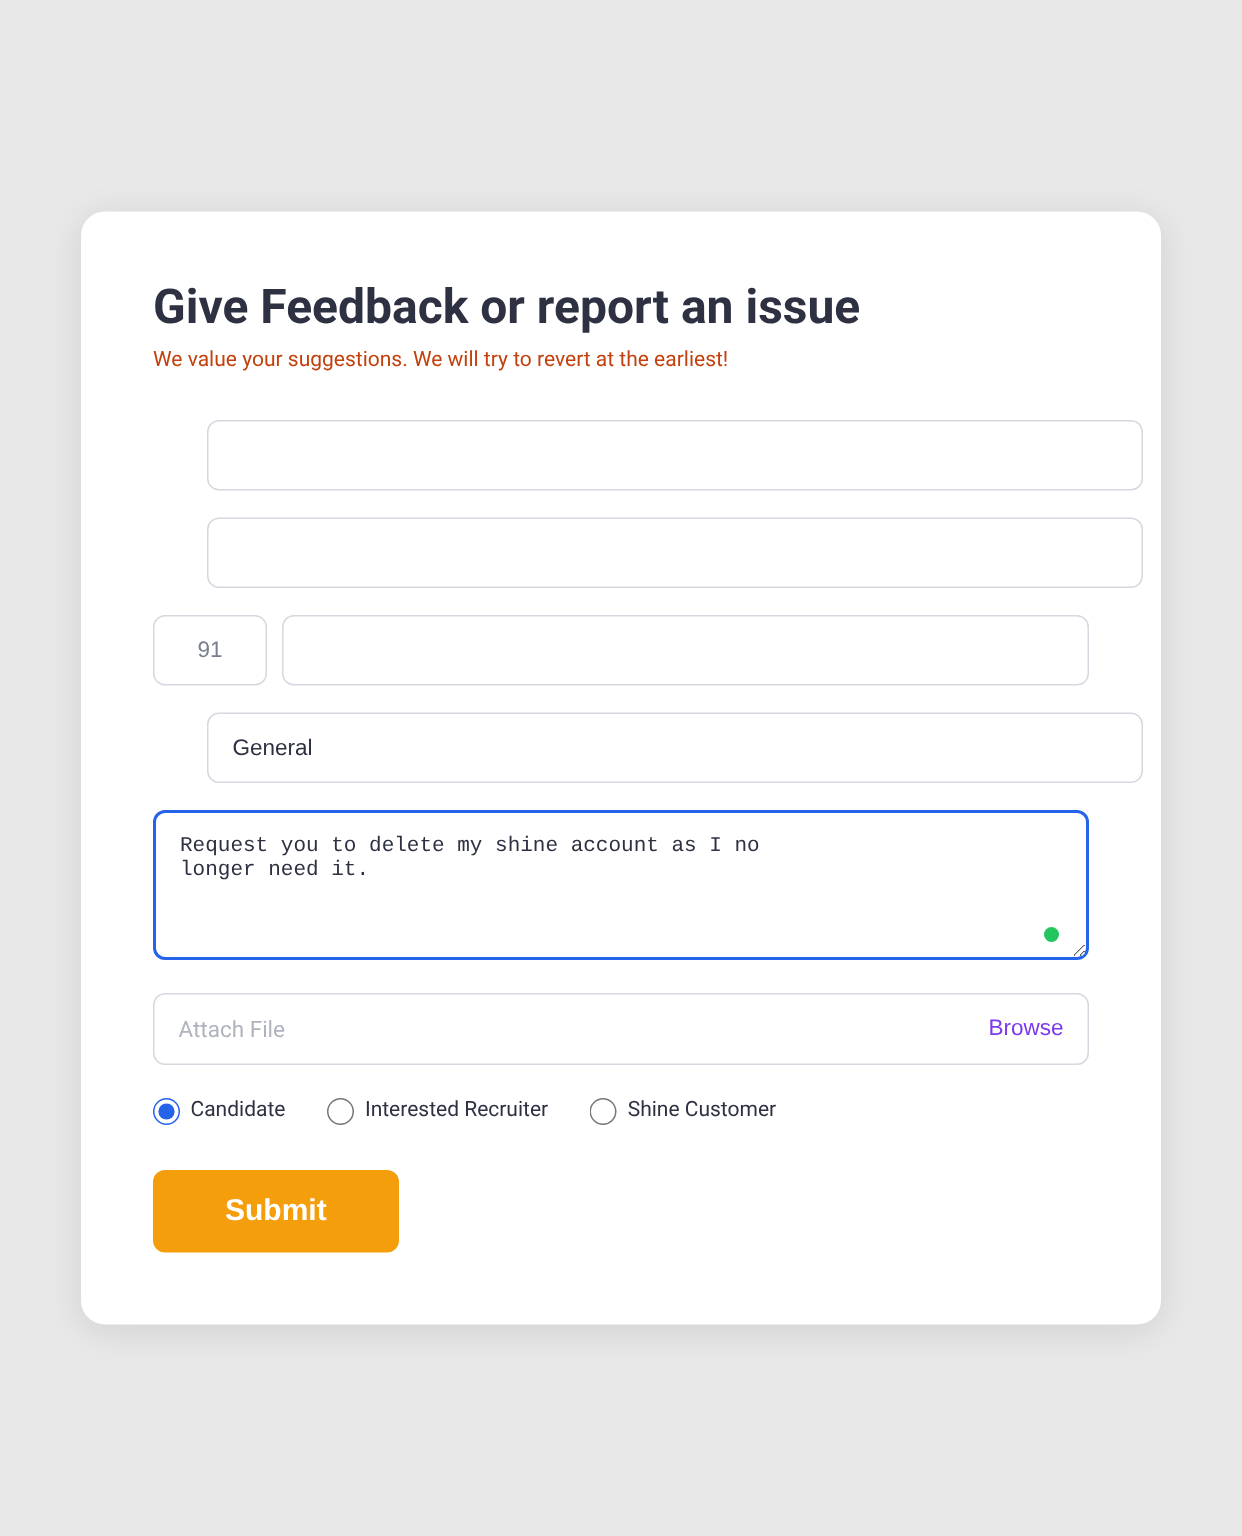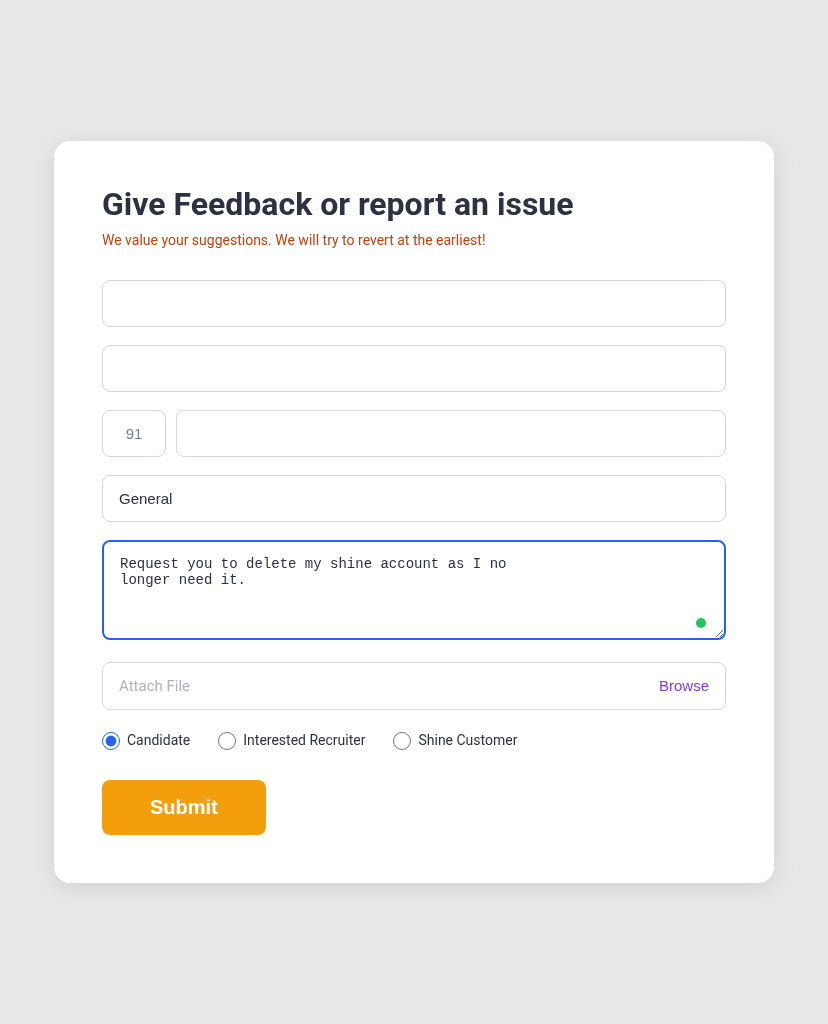--- a/index.html
+++ b/index.html
@@ -49,30 +49,31 @@
     .form-input {
       width: 100%;
       border: 1.5px solid #d6d8e0;
       border-radius: 8px;
       padding: 14px 16px;
       font-size: 15px;
       color: #2d3142;
       outline: none;
       background: #fff;
       transition: border-color 0.2s;
+      margin-left: 36px;
     }
 
     .phone-row {
       display: flex;
       gap: 10px;
       margin-bottom: 18px;
     }
 
     .phone-code {
-      width: 64px;
+      width: 76px;
       flex-shrink: 0;
       border: 1.5px solid #d6d8e0;
       border-radius: 8px;
       padding: 14px 10px;
       font-size: 15px;
       color: #7a7e8e;
       text-align: center;
       background: #fff;
       outline: none;
     }

